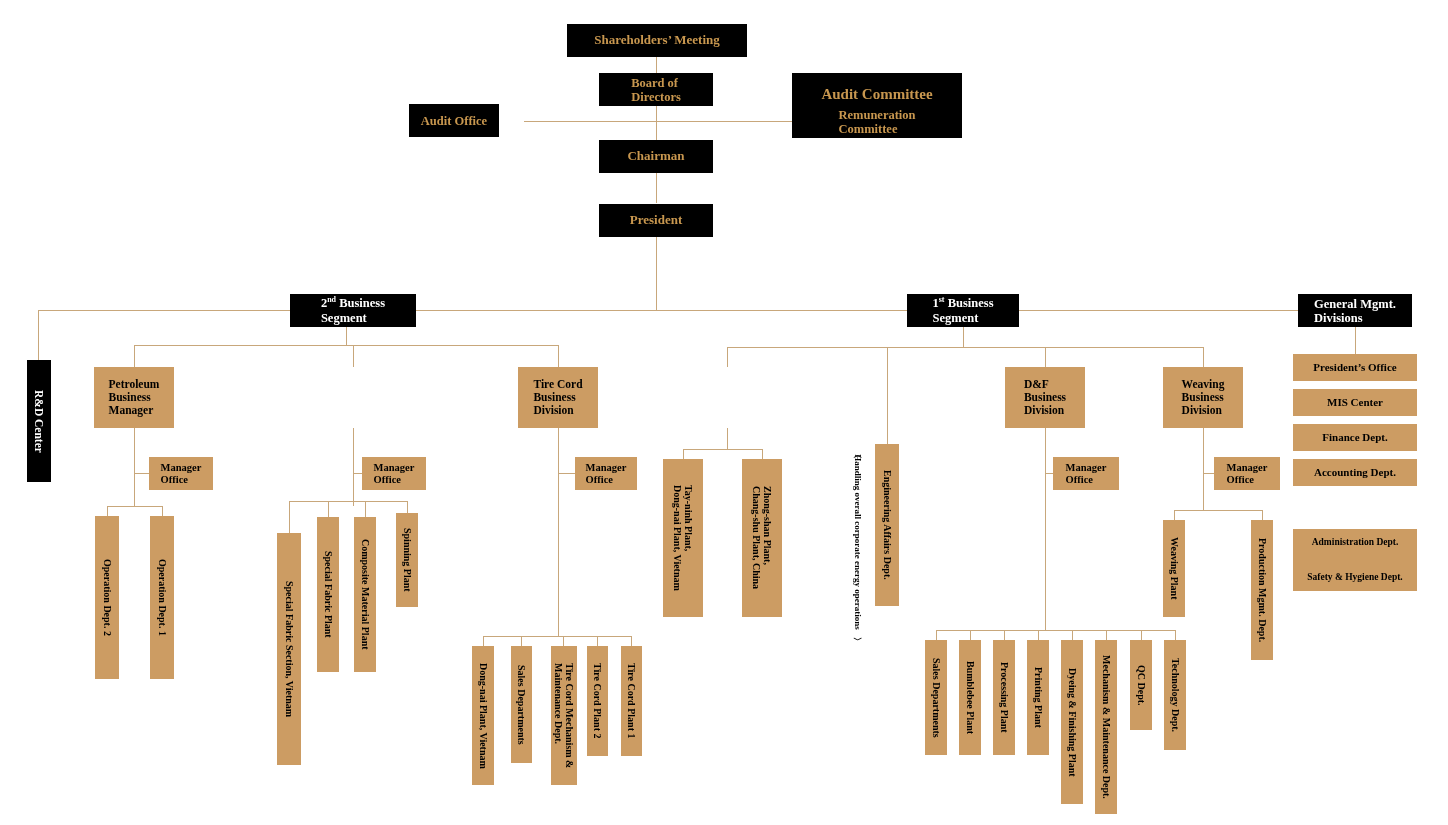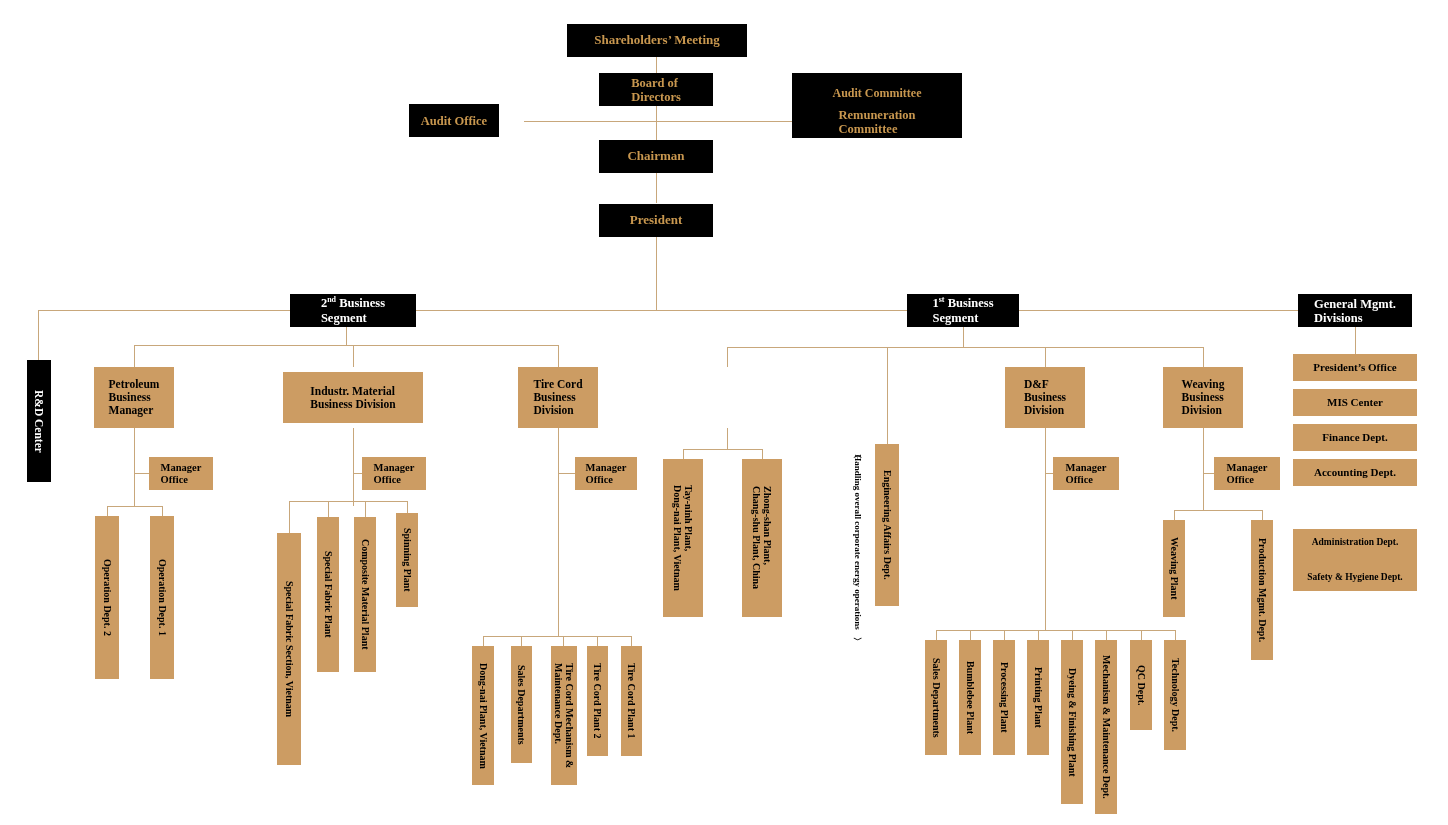--- a/index.html
+++ b/index.html
@@ -114,21 +114,21 @@
 
   <div class="box dark" style="left:599px;top:73px;width:114px;height:33px;font-size:12.5px;">
     <span style="white-space:pre-line;">Board of
 Directors</span>
   </div>
 
   <div class="box dark" style="left:409px;top:104px;width:90px;height:33px;font-size:12.5px;">
     <span>Audit Office</span>
   </div>
 
-  <div class="box dark" style="left:792px;top:73px;width:170px;height:42px;font-size:12px;">
+  <div class="box dark" style="left:792px;top:73px;width:170px;height:42px;font-size:15px;">
     <span>Audit Committee</span>
   </div>
 
   <div class="box dark" style="left:792px;top:105px;width:170px;height:33px;font-size:12.5px;">
     <span style="white-space:pre-line;">Remuneration
 Committee</span>
   </div>
 
 
   <div class="box dark" style="left:599px;top:140px;width:114px;height:33px;font-size:13px;">
@@ -154,24 +154,20 @@
 
   <div class="box dark white vert" style="left:27px;top:360px;width:24px;height:122px;font-size:11.5px;">
     <span>R&amp;D Center</span>
   </div>
 
   <div class="box tan" style="left:94px;top:367px;width:80px;height:61px;font-size:11.5px;">
     <span style="white-space:pre-line;">Petroleum
 Business
 Manager</span>
   </div>
-  <div class="box tan" style="left:283px;top:372px;width:140px;height:51px;font-size:11.5px;">
-    <span style="white-space:pre-line;">Industr. Material
-Business Division</span>
-  </div>
   <div class="box tan" style="left:518px;top:367px;width:80px;height:61px;font-size:11.5px;">
     <span style="white-space:pre-line;">Tire Cord
 Business
 Division</span>
   </div>
   <div class="box tan" style="left:1005px;top:367px;width:80px;height:61px;font-size:11.5px;">
     <span style="white-space:pre-line;">D&amp;F
 Business
 Division</span>
   </div>

